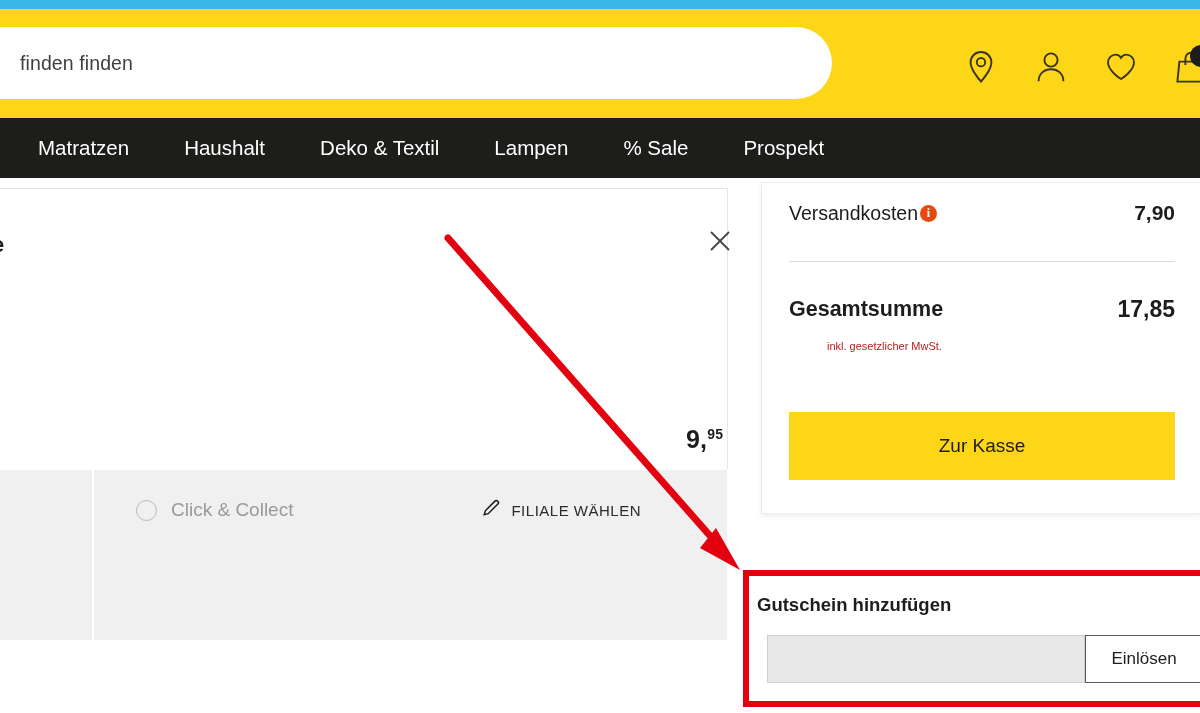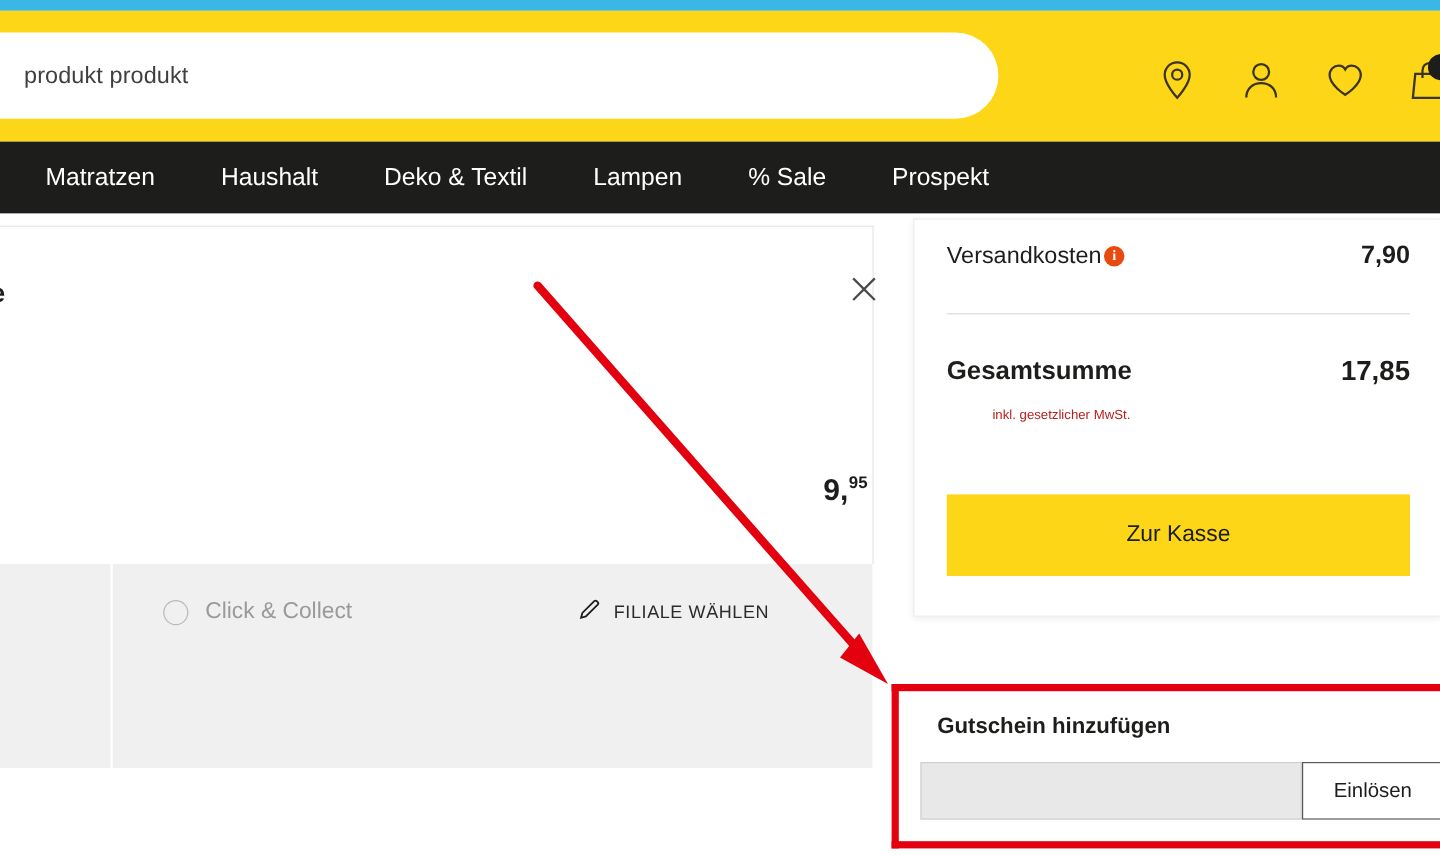--- a/index.html
+++ b/index.html
@@ -70,21 +70,21 @@
   }
   .cart-title {
     position: absolute; left: -8px; top: 232px;
     font-size: 22px; color: #1d1d1b; font-weight: 600;
   }
   .close-x {
     position: absolute; left: 707px; top: 228px;
     width: 26px; height: 26px; cursor: pointer;
   }
   .price {
-    position: absolute; left: 686px; top: 394px;
+    position: absolute; left: 686px; top: 425px;
     font-size: 25px; font-weight: 700; color: #1d1d1b;
     letter-spacing: .2px;
   }
   .price .cents {
     font-size: 14px; vertical-align: super; font-weight: 700;
   }
 
   
   .grey-left {
     position: absolute; left: 0; top: 470px; width: 92px; height: 170px;
@@ -155,21 +155,21 @@
   }
 
   
   .coupon-box {
     position: absolute; left: 743px; top: 570px; width: 470px; height: 137px;
     background: #ffffff;
     border: 6px solid #e3000f;
     border-right: none;
   }
   .coupon-title {
-    position: absolute; left: 32px; top: 18px;
+    position: absolute; left: 8px; top: 18px;
     font-size: 18.5px; font-weight: 700; color: #1d1d1b;
   }
   .coupon-input {
     position: absolute; left: 18px; top: 59px; width: 318px; height: 48px;
     background: #e8e8e8;
     border: 1px solid #cfcfcf;
     font-size: 16px; padding-left: 12px;
     font-family: "Liberation Sans", sans-serif;
     color: #1d1d1b;
   }
@@ -188,21 +188,21 @@
 </head>
 <body>
 
 <div id="page">
 
   <div class="topstrip"></div>
 
   <div class="header">
 
     <div class="searchbox">
-      <span class="searchtext">produkt produkt</span>
+      <span class="searchtext">finden finden</span>
     </div>
 
     <div class="hdr-icons">
 
       <span class="hdr-icon">
         <svg width="34" height="40" viewBox="0 0 34 40">
           <path d="M17 5 C11.2 5 6.6 9.6 6.6 15.4 C6.6 23.2 17 34.5 17 34.5 C17 34.5 27.4 23.2 27.4 15.4 C27.4 9.6 22.8 5 17 5 Z" fill="none" stroke="#3b3324" stroke-width="1.9"></path>
           <circle cx="17" cy="15.2" r="4.2" fill="none" stroke="#3b3324" stroke-width="1.9"></circle>
         </svg>
       </span>

